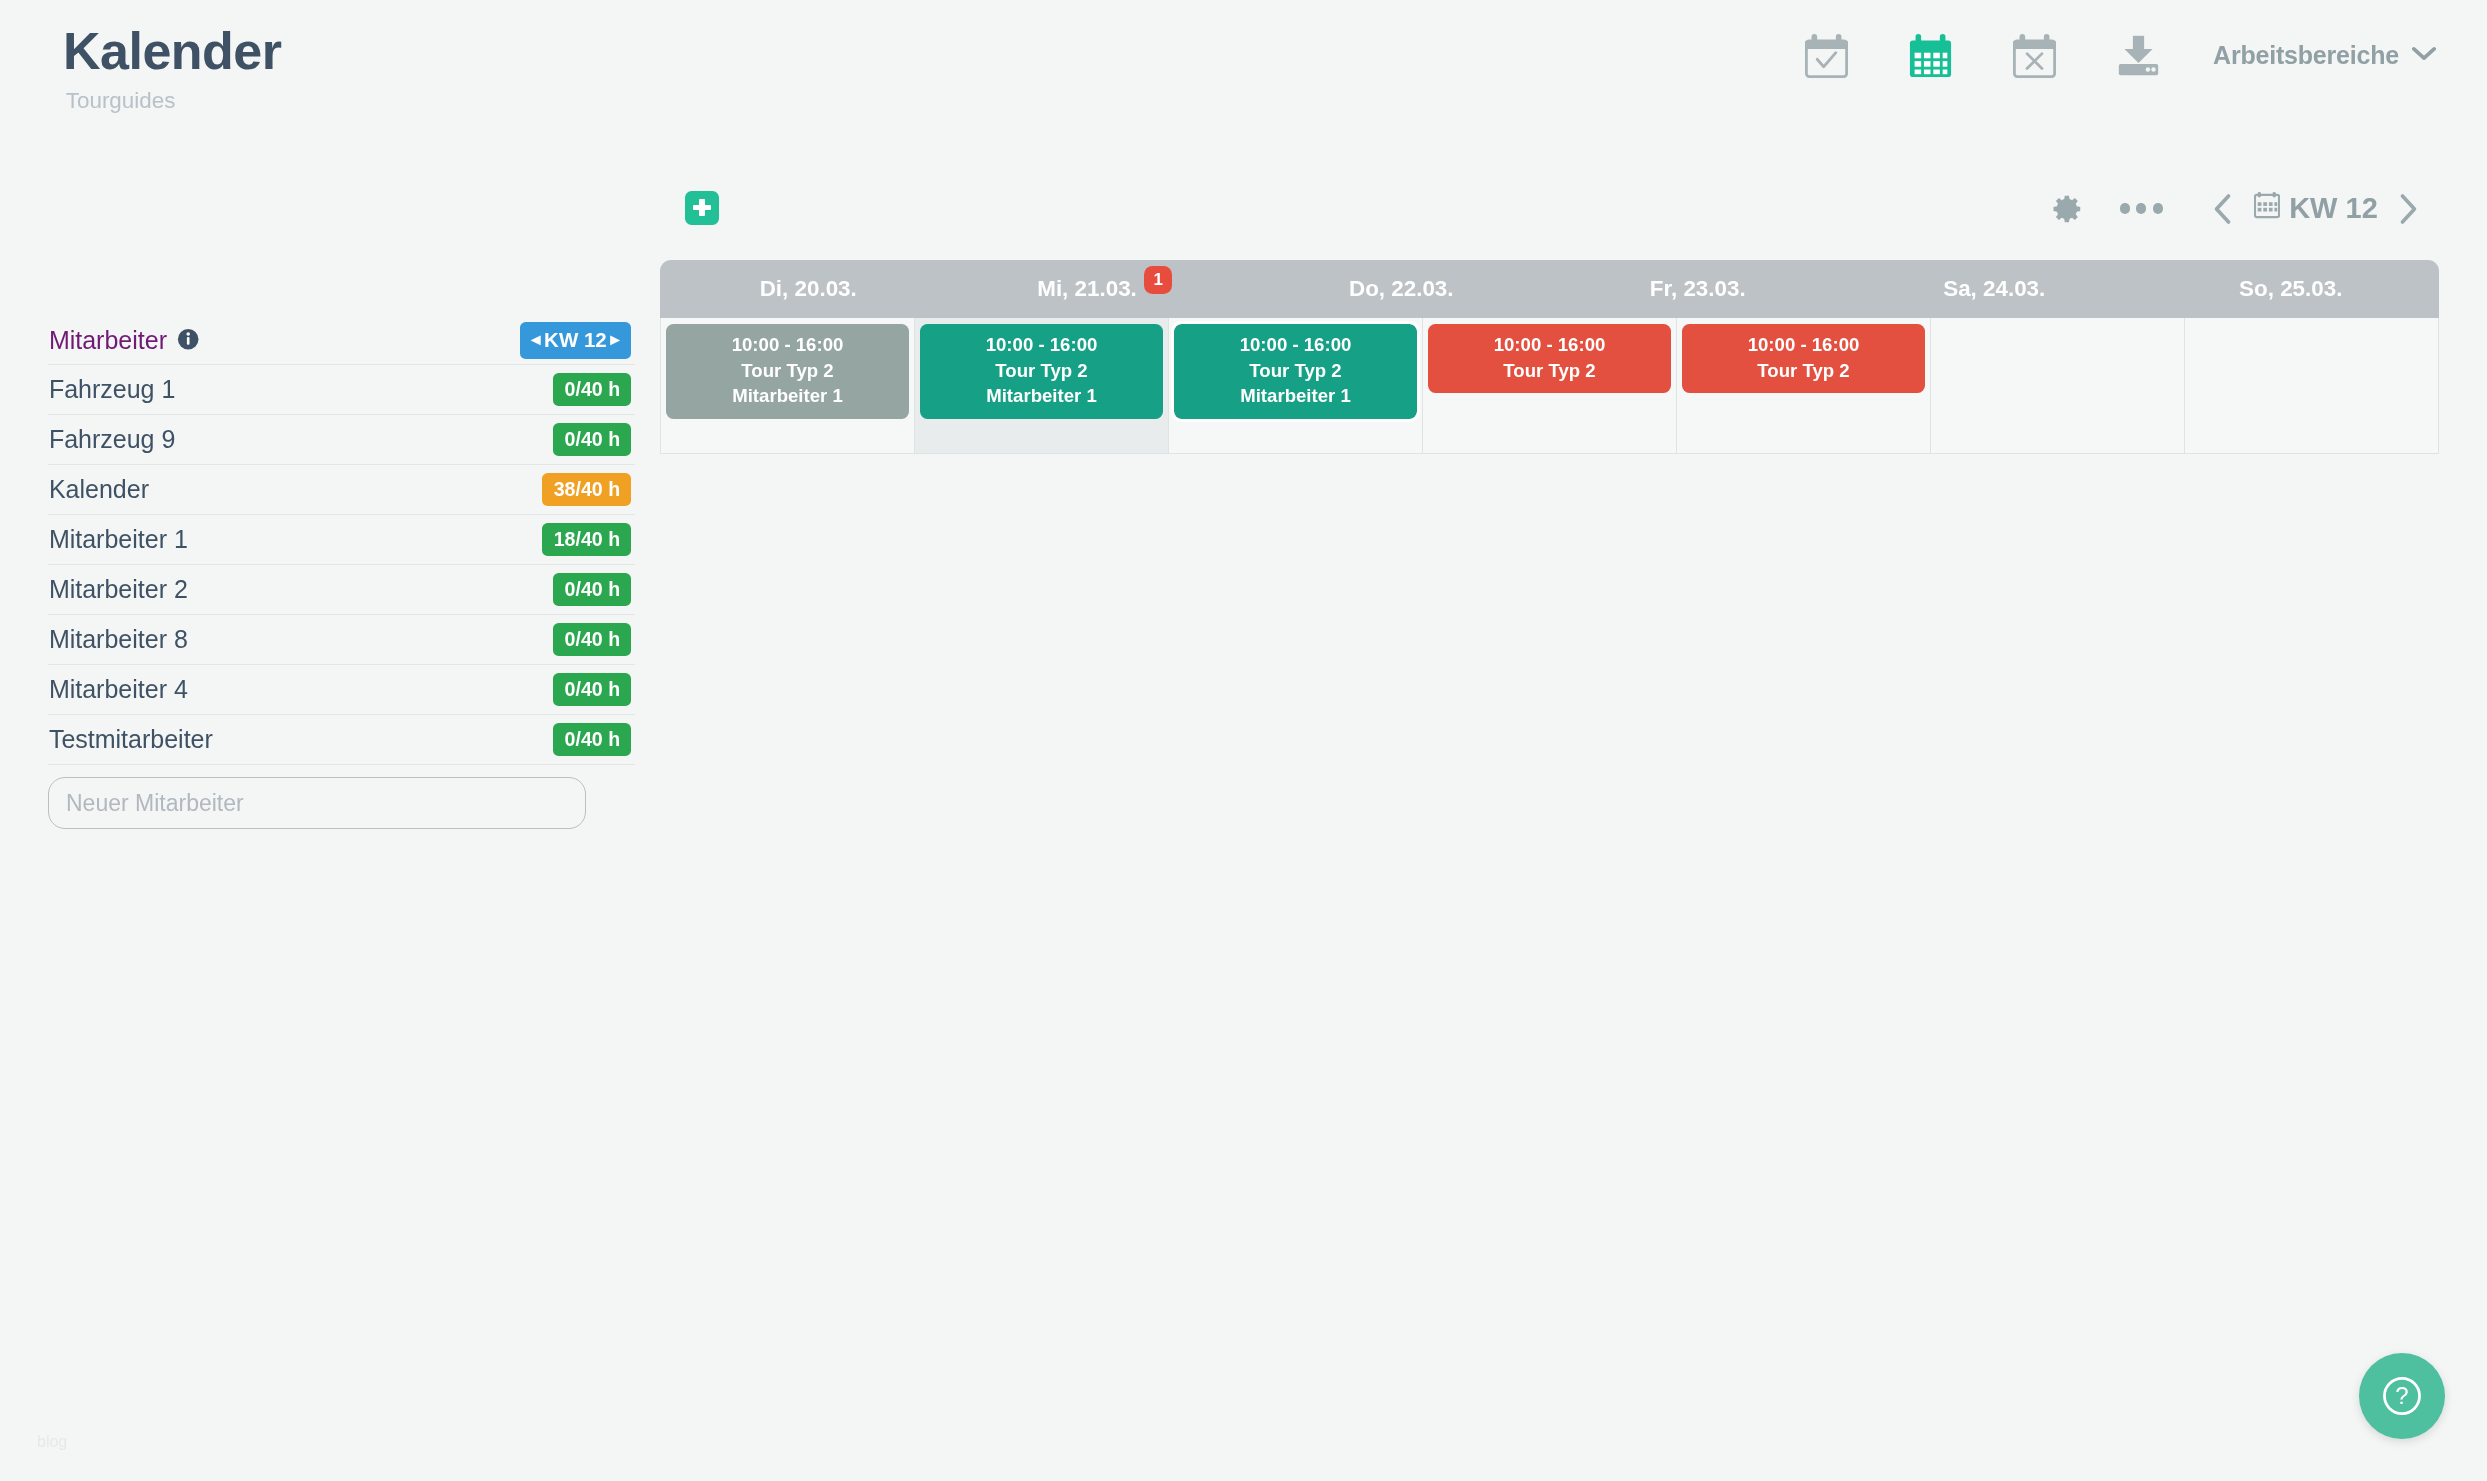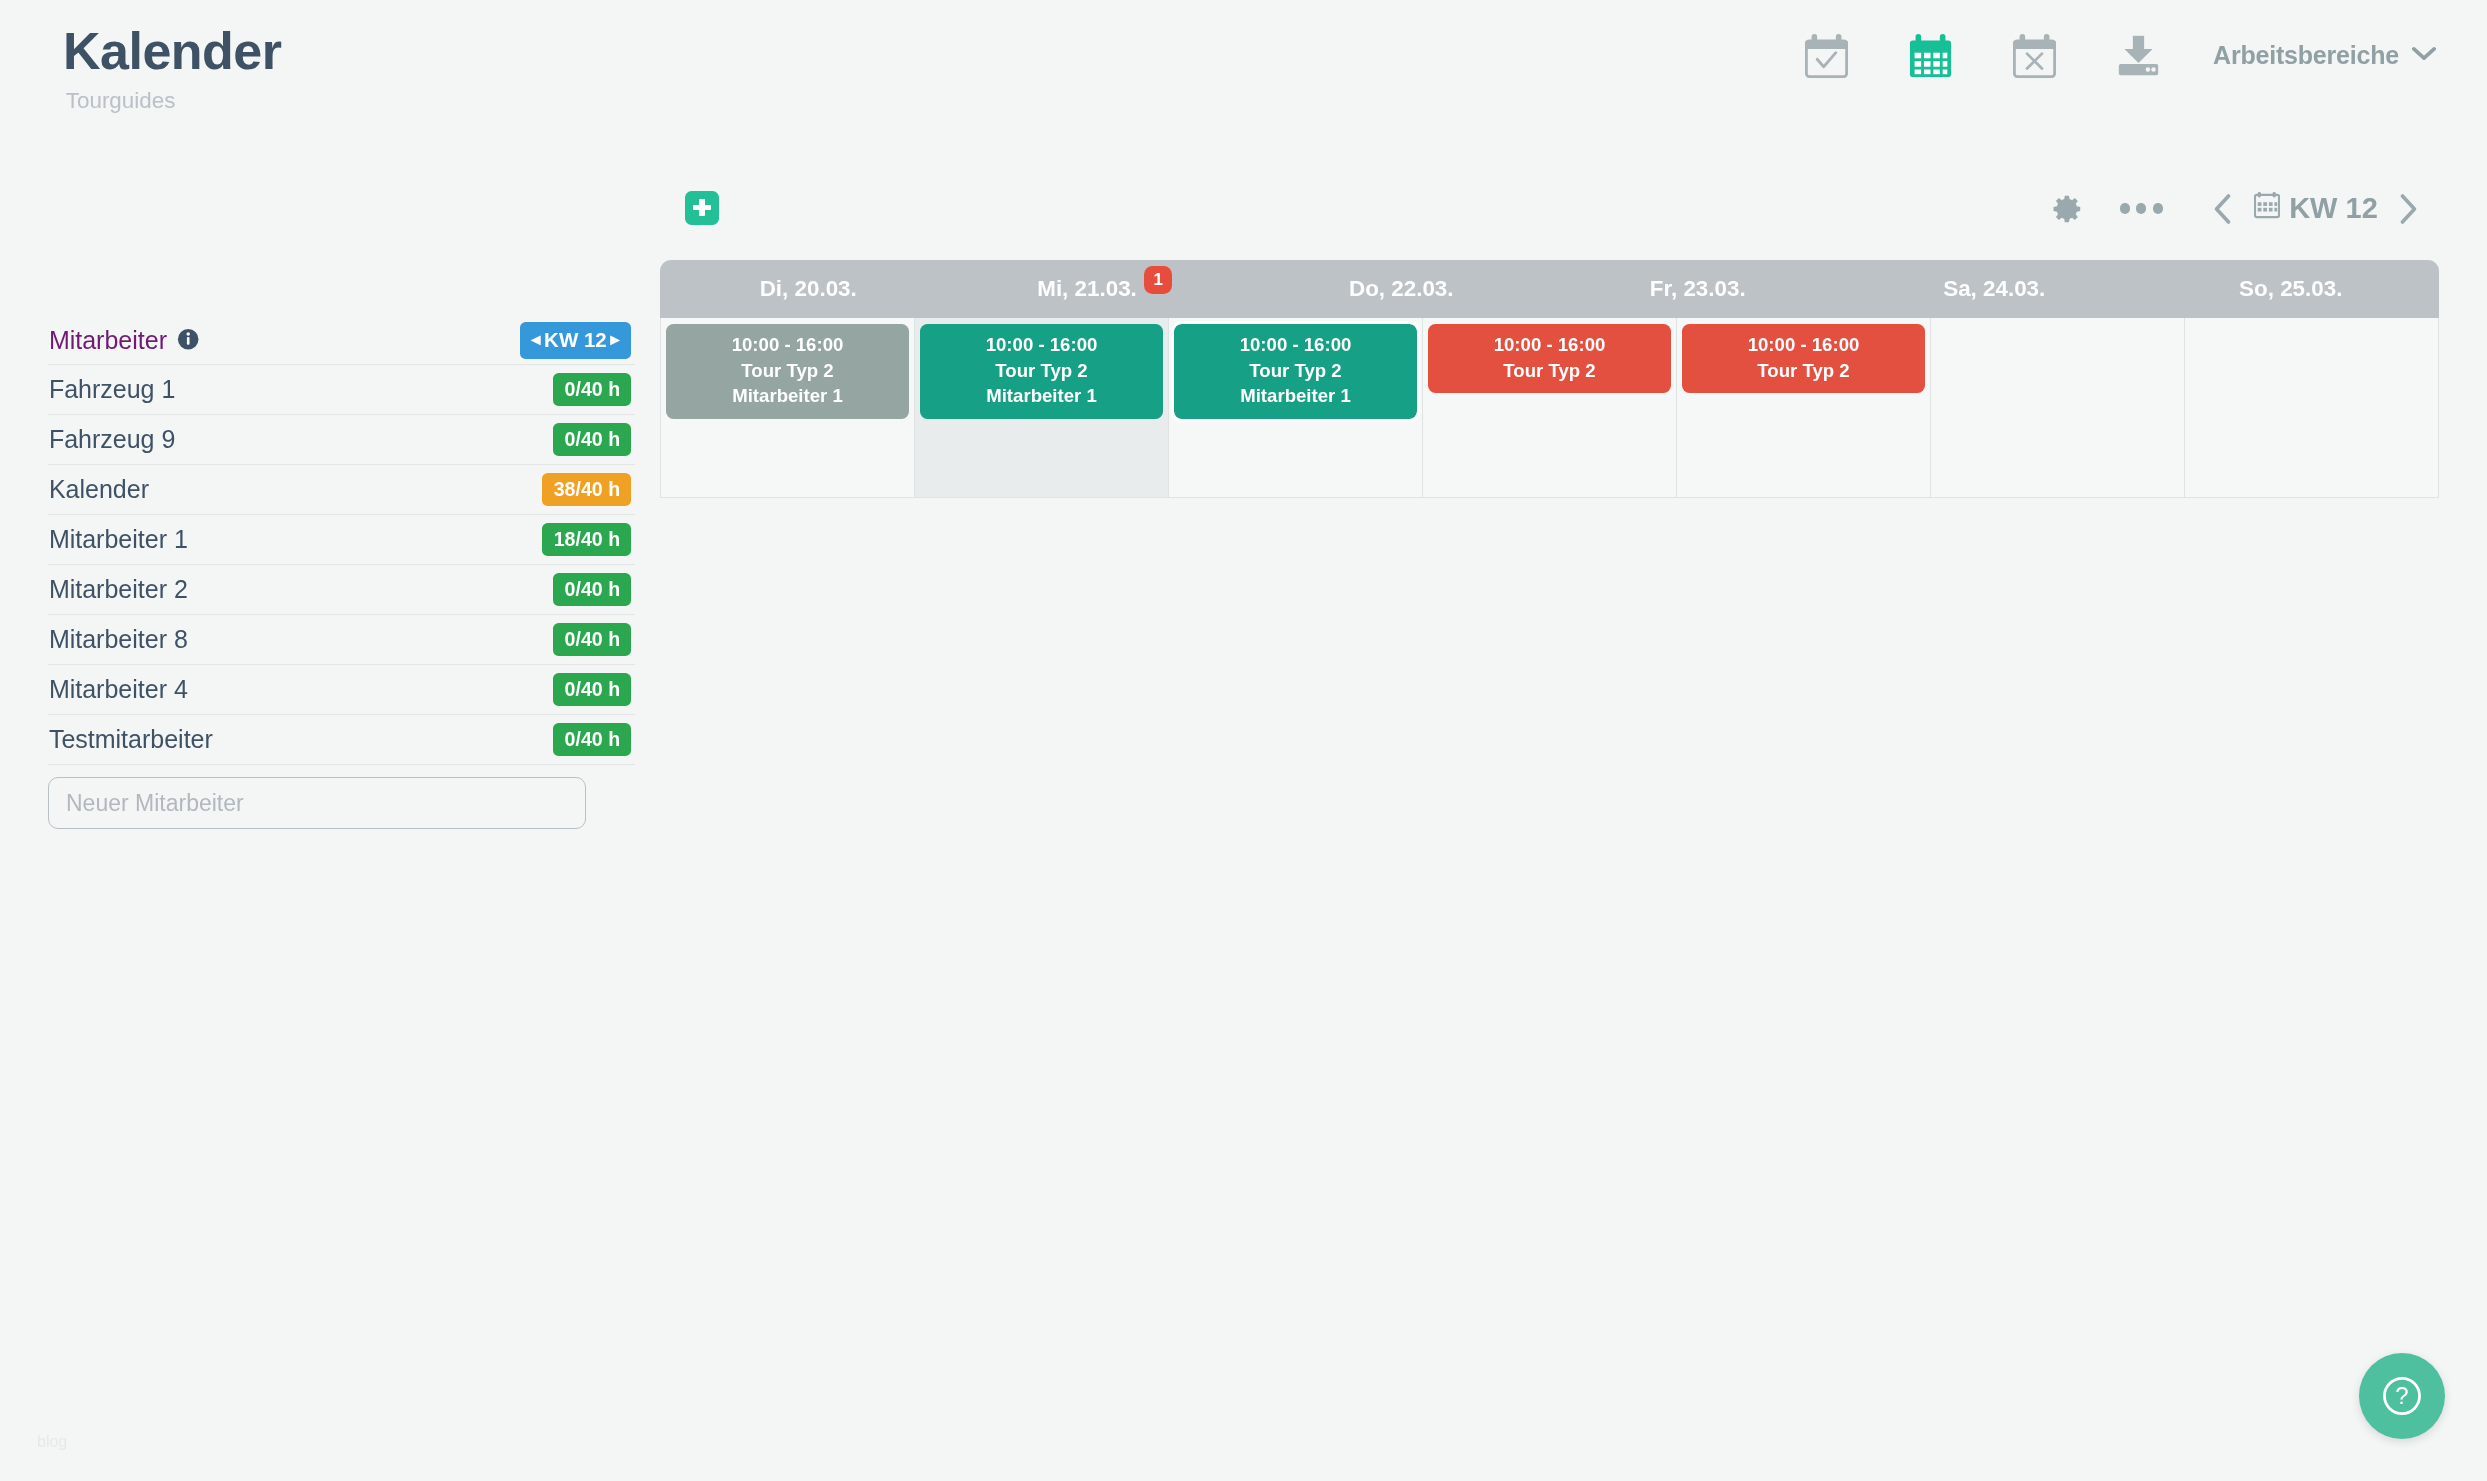--- a/index.html
+++ b/index.html
@@ -129,21 +129,21 @@
     white-space: nowrap;
   }
   .emp-badge.green  { background: #2aa74f; }
   .emp-badge.orange { background: #f0a022; }
 
   #new-emp-wrap { padding-top: 12px; }
   #new-emp {
     width: 538px;
     height: 52px;
     border: 1.9px solid #b8c0c4;
-    border-radius: 10px;
+    border-radius: 17px;
     background: #f4f5f5;
     font-size: 23px;
     color: #9aa5ab;
     padding: 0 17px;
     font-family: "Liberation Sans", sans-serif;
     outline: none;
   }
   #new-emp::placeholder { color: #b1b9bf; }
 
   
@@ -253,21 +253,21 @@
     display: flex;
     align-items: center;
     justify-content: center;
     margin-top: -18.6px;
     margin-left: -1.9px;
     padding: 0 6.5px;
   }
 
   #cal-body {
     display: flex;
-    height: 180px;
+    height: 136px;
     border: 0.9px solid #e0e3e4;
     border-top: none;
     background: #f6f7f7;
   }
   .cal-col {
     flex: 1 1 0;
     border-right: 0.9px solid #e0e3e4;
     padding: 5.6px 4.7px 0 4.7px;
     position: relative;
   }

